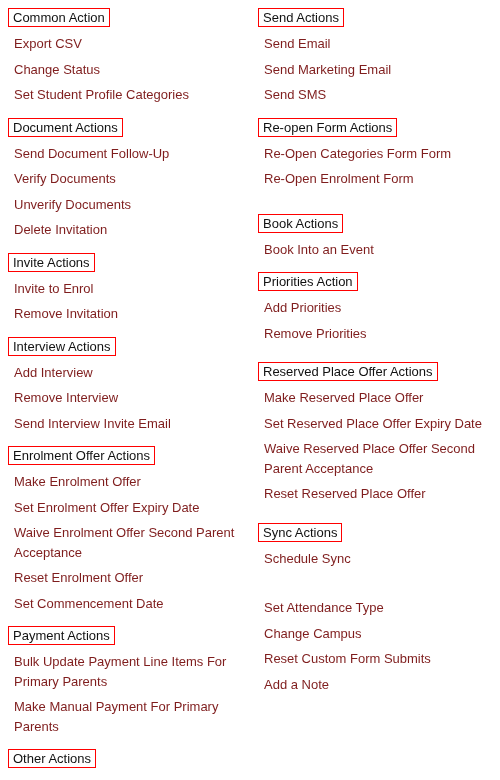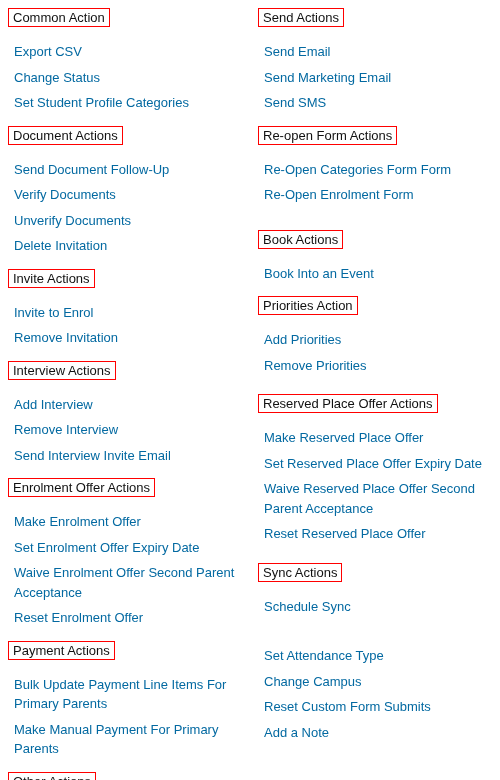--- a/index.html
+++ b/index.html
@@ -17,29 +17,29 @@
       width: 100%;
     }
     .column {
       padding: 4px 8px;
     }
     .section-header {
       display: inline-block;
       border: 1.5px solid red;
       padding: 1px 4px;
       margin-top: 4px;
-      margin-bottom: 12px;
+      margin-bottom: 4px;
       font-weight: normal;
       font-size: 13px;
       color: #111;
     }
     .action-item {
       padding: 3px 6px;
       font-size: 13px;
-      color: #0369a1;
+      color: #7f1d1d;
       line-height: 1.5;
     }
     .spacer {
       height: 6px;
     }
   </style>
 </head>
 <body>
 
 <div class="container">
@@ -62,20 +62,21 @@
       <div><span class="section-header">Interview Actions</span></div>
       <div class="action-item">Add Interview</div>
       <div class="action-item">Remove Interview</div>
       <div class="action-item">Send Interview Invite Email</div>
       <div class="spacer"></div>
       <div><span class="section-header">Enrolment Offer Actions</span></div>
       <div class="action-item">Make Enrolment Offer</div>
       <div class="action-item">Set Enrolment Offer Expiry Date</div>
       <div class="action-item">Waive Enrolment Offer Second Parent Acceptance</div>
       <div class="action-item">Reset Enrolment Offer</div>
+      <div class="action-item">Set Commencement Date</div>
       <div class="spacer"></div>
       <div><span class="section-header">Payment Actions</span></div>
       <div class="action-item">Bulk Update Payment Line Items For Primary Parents</div>
       <div class="action-item">Make Manual Payment For Primary Parents</div>
       <div class="spacer"></div>
       <div><span class="section-header">Other Actions</span></div>
       <div class="action-item">Roll Up</div>
     </div>
   <div class="column" id="right-col">
       <div><span class="section-header">Send Actions</span></div>

